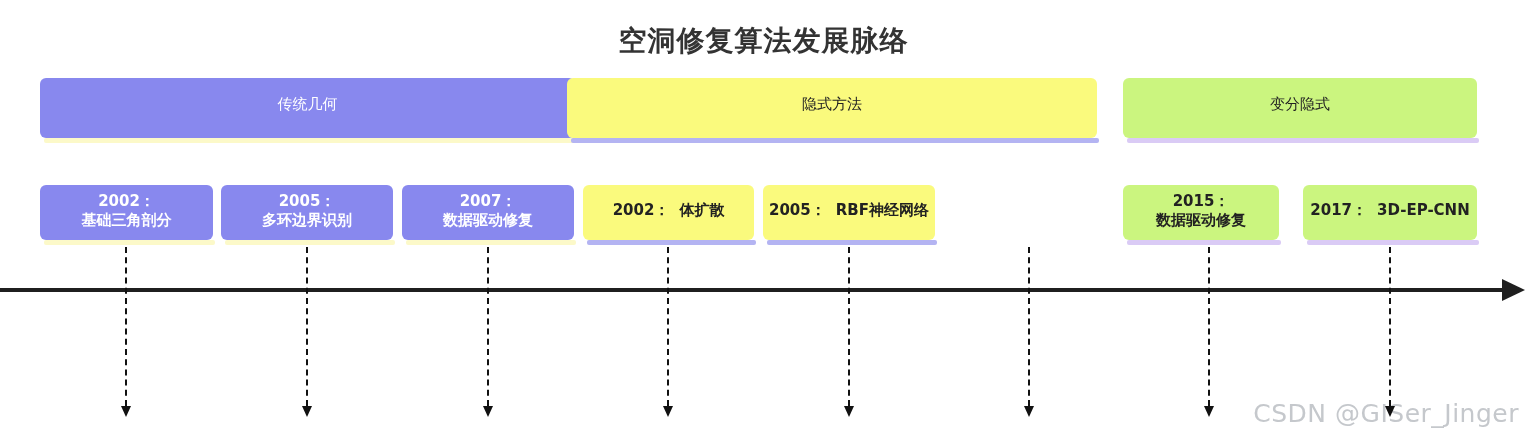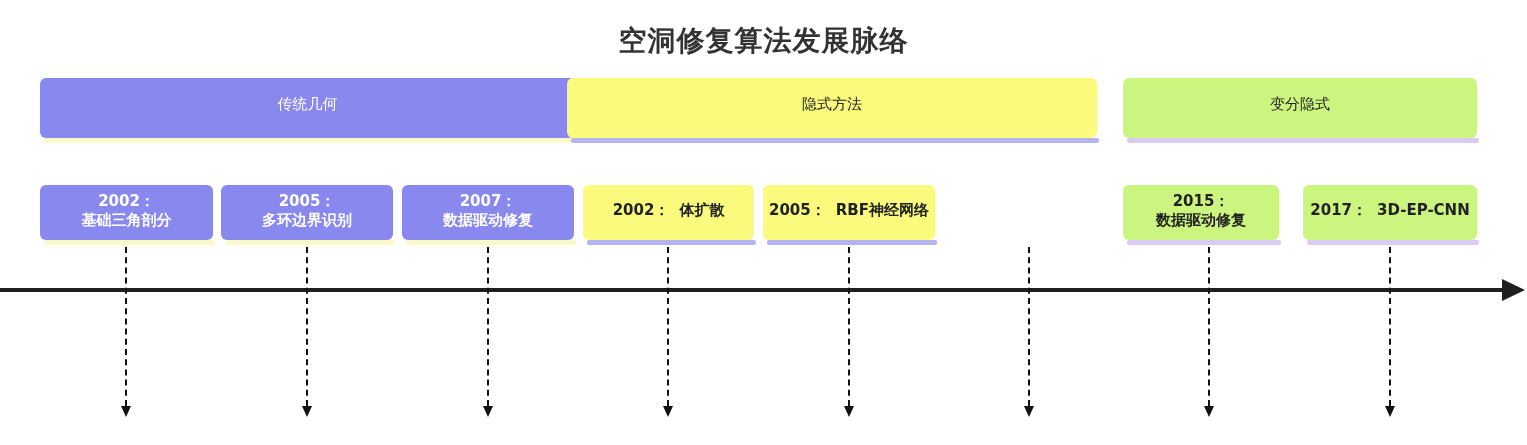--- a/index.html
+++ b/index.html
@@ -191,14 +191,15 @@
   <div class="drop" style="left:1028px">
       <i class="head"></i>
     </div>
   <div class="drop" style="left:1208px">
       <i class="head"></i>
     </div>
   <div class="drop" style="left:1389px">
       <i class="head"></i>
     </div>
 
+  <div class="watermark">CSDN @GISer_Jinger</div>
 
 </div>
 
 </body></html>

